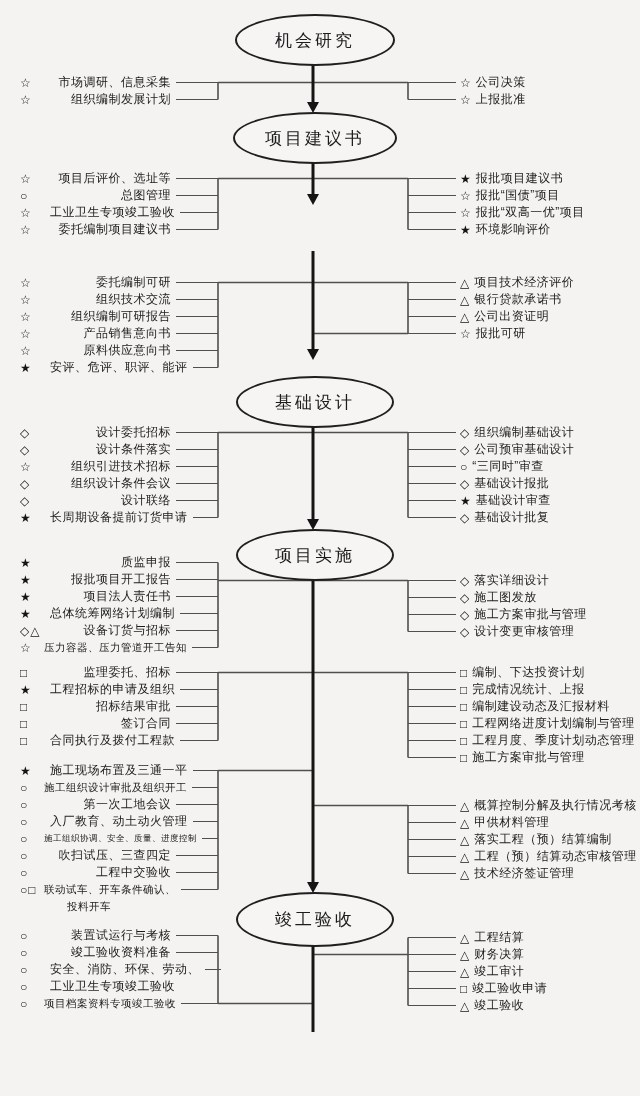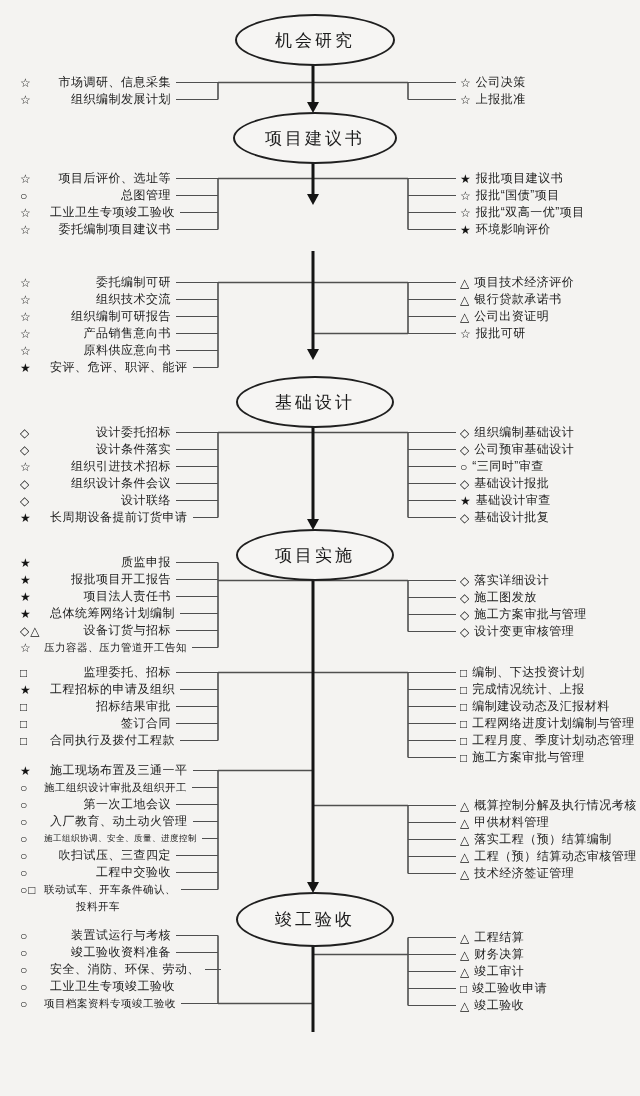--- a/index.html
+++ b/index.html
@@ -24,21 +24,21 @@
   .grp-right .sym{min-width:0;margin-right:5px;letter-spacing:0;}
   .lbl{letter-spacing:0.5px;}
   .grp-left .lbl{margin-left:auto;}
   .stub{height:0;border-top:1.5px solid #4f4f4f;align-self:center;}
   .grp-left .stub{flex:0 1 42px;min-width:16px;margin-left:5px;}
   .grp-right .stub{flex:0 1 48px;min-width:22px;margin-right:4px;}
   .row.sm{font-size:10.5px;}
   .row.xs{font-size:8.5px;}
   .row.xs .sym, .row.sm .sym{min-width:24px;}
   .row.nostub .stub{visibility:hidden;}
-  .row.cont .lbl{margin-left:32px;margin-right:auto;}
+  .row.cont .lbl{margin-left:23px;margin-right:auto;}
 </style>
 </head>
 <body>
 
 <div id="stage">
 
   <svg class="overlay" width="640" height="1096" viewBox="0 0 640 1096">
 
     <g stroke="#4f4f4f" stroke-width="1.6" fill="none">
       <path d="M218 82.5H408 M218 178.5H408 M218 282.5H408 M313 333.5H408 M218 432.5H408 M218 580.5H408 M218 672.5H408 M218 770.5H313 M313 805.5H408 M313 954.5H408 M218 1003.5H313"></path>

